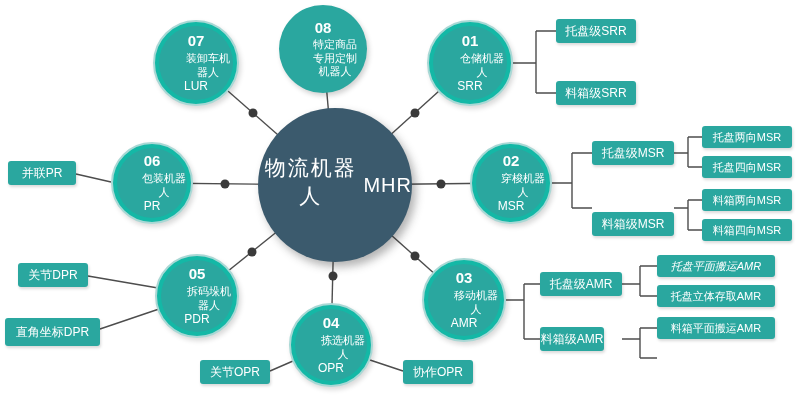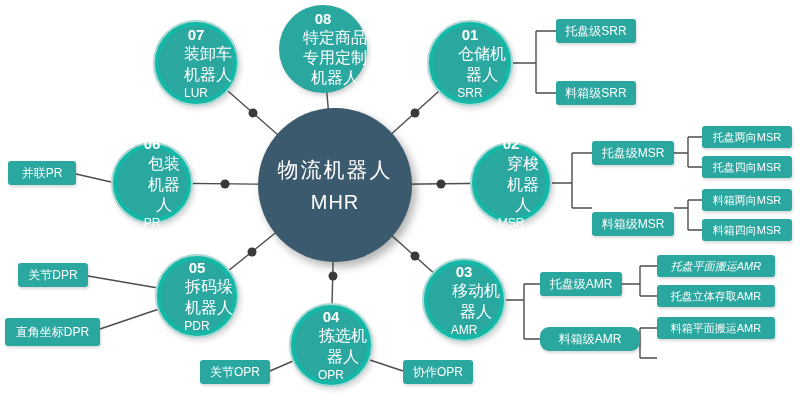--- a/index.html
+++ b/index.html
@@ -6,42 +6,42 @@
   html,body { background:#fff; }
   body { font-family:"Liberation Sans","DejaVu Sans",sans-serif; }
   .canvas { position:relative; width:800px; height:400px; background:#fff; overflow:hidden; }
   svg.wires { position:absolute; left:0; top:0; width:800px; height:400px; }
   .wire { stroke:var(--line,#4d4d4d); stroke-width:1.4; fill:none; }
   .dot  { fill:var(--dot,#3a3a3a); }
 
   .center-node {
     position:absolute; border-radius:50%;
     background:var(--center-fill,#3b5a6d); color:#fff;
-    display:flex; flex-direction:column; align-items:center; justify-content:center;
+    display:flex; flex-direction:row; align-items:center; justify-content:center;
     box-shadow:4px 5px 9px rgba(40,40,40,.35);
     text-align:center;
   }
   .center-line1 { font-size:21px; letter-spacing:2px; margin-bottom:7px; }
   .center-line2 { font-size:20px; letter-spacing:1px; }
 
   .node {
     position:absolute; border-radius:50%;
     background:#14b8a6; border:2px solid var(--teal-ring,#a9d8d5);
     box-shadow:2px 3px 5px rgba(0,0,0,.15);
   }
   .node-inner {
     position:absolute; left:4px; top:4px; right:4px; bottom:4px;
     border-radius:50%; background:var(--teal,#2aa79f); color:#fff;
     display:flex; flex-direction:column; align-items:center; justify-content:center;
     text-align:center; line-height:1.3;
   }
   .node.solid { border-color:transparent; background:transparent; box-shadow:none; }
   .node.solid .node-inner { left:0; top:0; right:0; bottom:0; box-shadow:2px 3px 5px rgba(0,0,0,.18); line-height:1.25; }
   .node-num   { font-size:15px; font-weight:bold; }
-  .node-label { font-size:16px;padding-left:24px; }
+  .node-label { font-size:11px;padding-left:24px; }
   .node-code  { font-size:12px; }
 
   .tag {
     position:absolute; background:var(--teal,#2aa79f); color:#fff;
     display:flex; align-items:center; justify-content:center;
     font-size:12px; border-radius:3px; white-space:nowrap;
     box-shadow:1px 2px 3px rgba(0,0,0,.15);
   }
   .tag.small { font-size:11px; }
 </style>
@@ -159,21 +159,21 @@
   <div class="tag" style="left:5px; top:318px; width:95px; height:28px;">直角坐标DPR</div>
 
   <div class="tag" style="left:200px; top:360px; width:70px; height:24px;">关节OPR</div>
   <div class="tag" style="left:403px; top:360px; width:70px; height:24px;">协作OPR</div>
 
   <div class="tag" style="left:556px; top:19px; width:80px; height:24px;">托盘级SRR</div>
   <div class="tag" style="left:556px; top:81px; width:80px; height:24px;">料箱级SRR</div>
   <div class="tag" style="left:592px; top:141px; width:82px; height:24px;">托盘级MSR</div>
   <div class="tag" style="left:592px; top:212px; width:82px; height:24px;">料箱级MSR</div>
   <div class="tag" style="left:540px; top:272px; width:82px; height:24px;">托盘级AMR</div>
-  <div class="tag" style="left:540px; top:327px; width:100px; height:24px;border-radius:9px;">料箱级AMR</div>
+  <div class="tag" style="left:540px; top:327px; width:64px; height:24px;">料箱级AMR</div>
 
   <div class="tag small" style="left:702px; top:126px; width:90px; height:22px;">托盘两向MSR</div>
   <div class="tag small" style="left:702px; top:156px; width:90px; height:22px;">托盘四向MSR</div>
   <div class="tag small" style="left:702px; top:189px; width:90px; height:22px;">料箱两向MSR</div>
   <div class="tag small" style="left:702px; top:219px; width:90px; height:22px;">料箱四向MSR</div>
   <div class="tag small" style="left:657px; top:255px; width:118px; height:22px;font-style:italic;">托盘平面搬运AMR</div>
   <div class="tag small" style="left:657px; top:285px; width:118px; height:22px;">托盘立体存取AMR</div>
   <div class="tag small" style="left:657px; top:317px; width:118px; height:22px;">料箱平面搬运AMR</div>
 
 </div>

